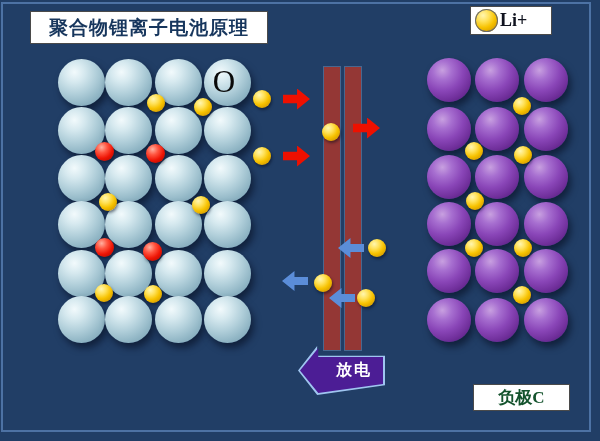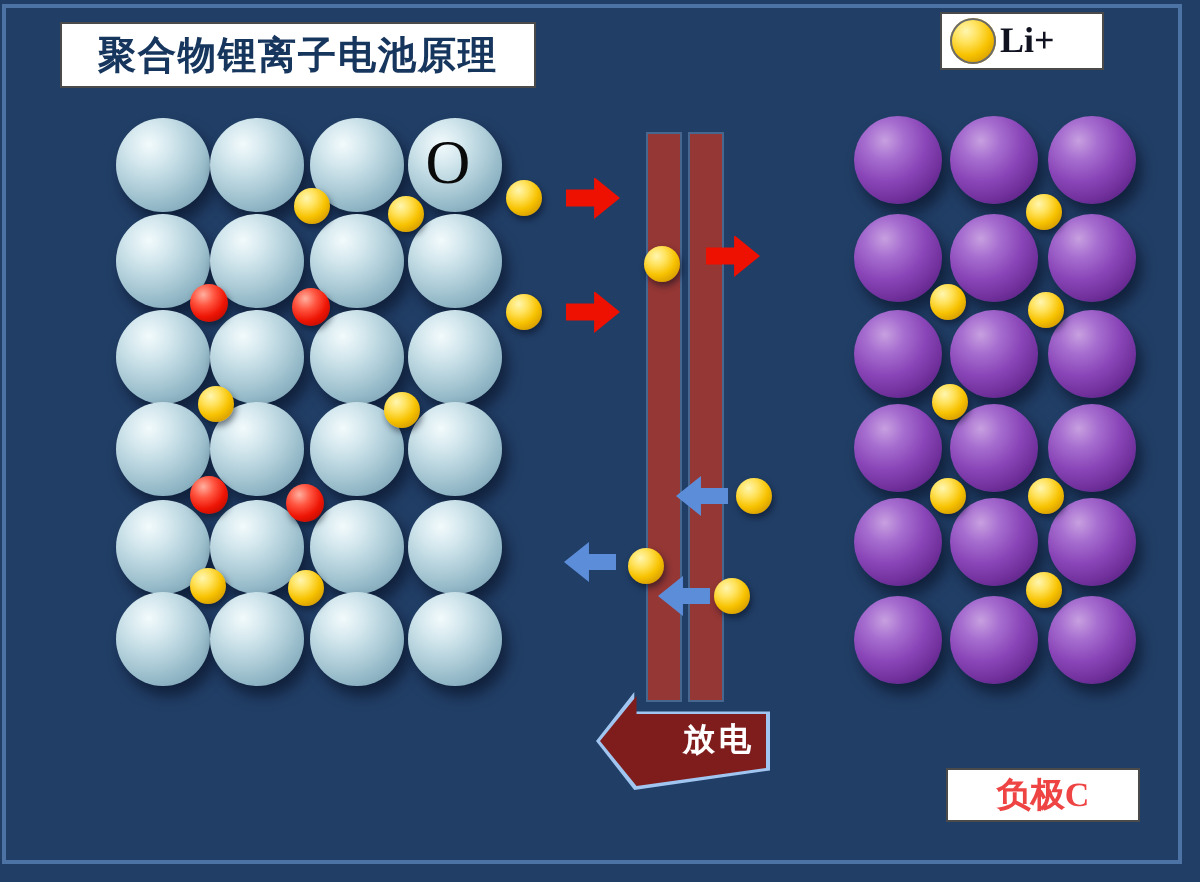--- a/index.html
+++ b/index.html
@@ -29,21 +29,21 @@
     background: radial-gradient(circle at 35% 28%, #ffb0a0 0%, #ff5540 30%, #ee1505 60%, #bb0b00 85%, #990800 100%);
     box-shadow: 1px 2px 3px rgba(3,10,26,.5);
   }
   .label-box {
     position:absolute; background:#ffffff; border:1px solid #4a4a4a;
     box-sizing:border-box; display:flex; align-items:center; justify-content:center;
     font-weight:bold;
   }
   .title-box   { left:30px; top:11px; width:238px; height:33px; font-size:19px; color:#17365d; letter-spacing:1px; }
   .cathode-box { left:70px; top:385px; width:125px; height:26px; font-size:17px; color:#10131f; font-family:"Liberation Serif", serif; }
-  .anode-box   { left:473px; top:384px; width:97px; height:27px; font-size:17px; color:#ef4444; font-family:"Liberation Serif", serif; }
+  .anode-box   { left:473px; top:384px; width:97px; height:27px; font-size:17px; color:#14532d; font-family:"Liberation Serif", serif; }
   .legend-box  { left:470px; top:6px; width:82px; height:29px; font-size:18px; color:#10131f; font-family:"Liberation Serif", serif; justify-content:flex-start; padding-left:4px; }
   .legend-ball { position:relative; display:inline-block; width:23px; height:23px; border-radius:50%; margin-right:2px;
     background: radial-gradient(circle at 35% 28%, #fff6b0 0%, #ffe158 28%, #f7c200 55%, #d79e00 80%, #aa7a00 100%);
     box-shadow: inset 0 0 0 1px #6a6a6a; }
   .bar { position:absolute; background:#943735; border:1px solid #48678f; box-sizing:border-box; }
   .arrow { position:absolute; }
   .arrow-right-sm {
     background:#ee1000;
     clip-path: polygon(0 30%, 52% 30%, 52% 0, 100% 50%, 52% 100%, 52% 70%, 0 70%);
   }
@@ -52,23 +52,23 @@
     clip-path: polygon(100% 30%, 48% 30%, 48% 0, 0 50%, 48% 100%, 48% 70%, 100% 70%);
     filter: drop-shadow(1px 0 0 #9fc5f0) drop-shadow(-1px 0 0 #9fc5f0) drop-shadow(0 1px 0 #9fc5f0) drop-shadow(0 -1px 0 #9fc5f0);
   }
   .arrow-charge {
     left:293px; top:23px; width:73px; height:42px; background:#ee1000;
     clip-path: polygon(0 22%, 52% 22%, 52% 0, 100% 50%, 52% 100%, 52% 78%, 0 78%);
     display:flex; align-items:center; justify-content:flex-start; padding-left:5px;
     box-sizing:border-box; color:#ffffff; font-weight:bold; font-size:15px; letter-spacing:2px;
   }
   .arrow-discharge {
-    left:300px; top:348px; width:83px; height:45px; background:#7f1d1d;
+    left:300px; top:348px; width:83px; height:45px; background:#4c1d95;
     clip-path: polygon(100% 20%, 22% 20%, 22% 0, 0 50%, 22% 100%, 100% 80%);
-    display:flex; align-items:center; justify-content:center; padding-left:36px;
+    display:flex; align-items:center; justify-content:flex-start; padding-left:36px;
     box-sizing:border-box; color:#ffffff; font-weight:bold; font-size:16px; letter-spacing:2px;
   }
   .arrow-discharge-outline {
     position:absolute; left:298px; top:346px; width:87px; height:49px; background:#9fc5f0;
     clip-path: polygon(100% 20%, 22% 20%, 22% 0, 0 50%, 22% 100%, 100% 80%);
   }
   .o-label {
     position:absolute; left:224px; top:83px; transform:translate(-50%,-54%);
     font-family:"Liberation Serif", serif; font-size:31px; color:#0a0a0a;
   }

